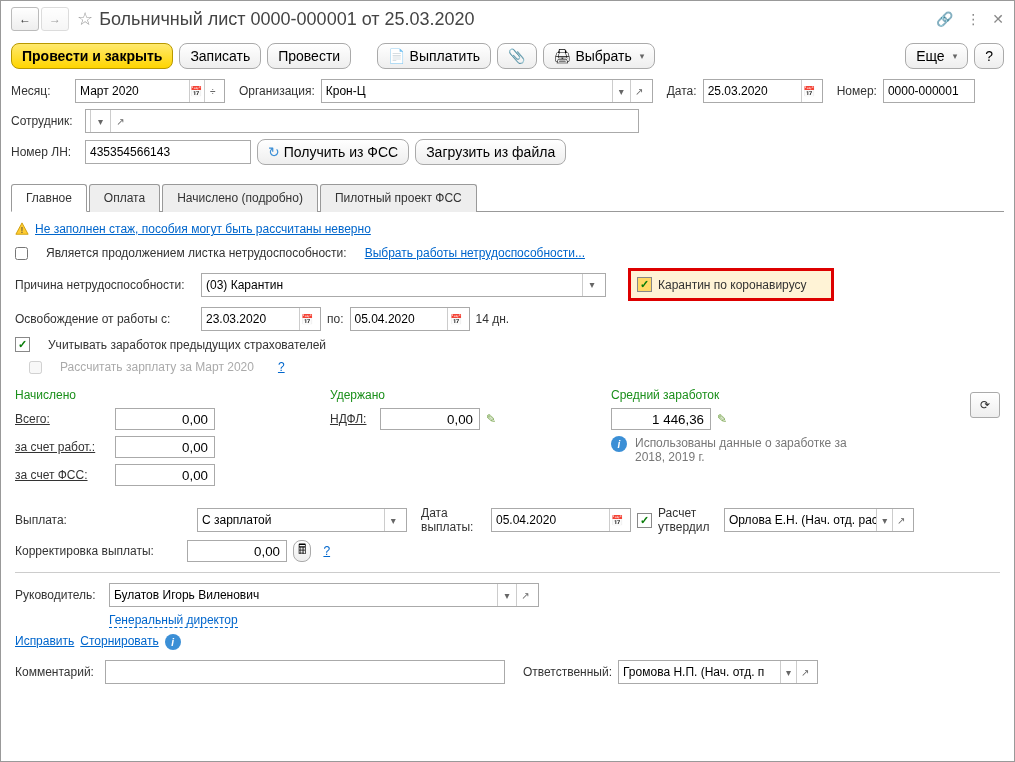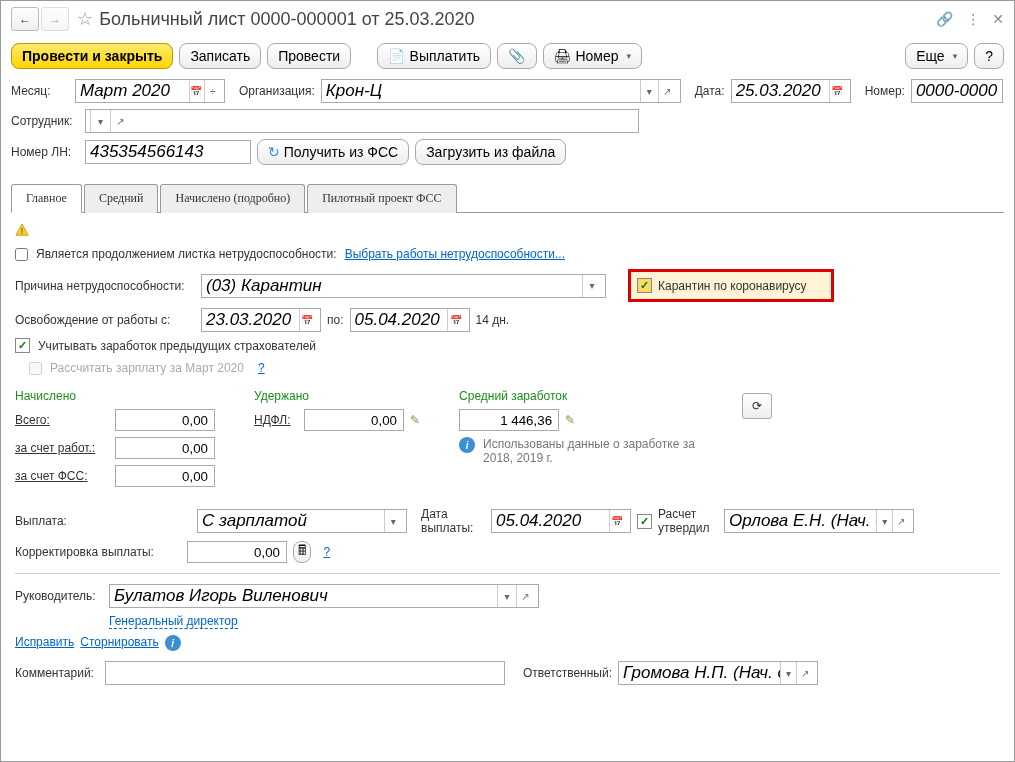--- a/index.html
+++ b/index.html
@@ -15,40 +15,40 @@
 .toolbar { display: flex; align-items: center; padding: 6px 10px; gap: 6px; }
 .btn { height: 26px; padding: 0 10px; border: 1px solid #aaa; background: linear-gradient(#fff,#eee); border-radius: 8px; cursor: pointer; display: inline-flex; align-items: center; gap: 4px; font-size: 14px; }
 .btn-primary { background: linear-gradient(#ffe96f,#ffd500); border-color: #b89800; font-weight: bold; }
 .btn-dropdown::after { content: "▾"; margin-left: 4px; font-size: 9px; color: #666; }
 .toolbar-spacer { flex: 1; }
 
 .form-area { padding: 4px 10px; }
 .form-row { display: flex; align-items: center; margin-bottom: 6px; gap: 6px; }
 .lbl { color: #333; }
 .inp { height: 24px; border: 1px solid #aaa; padding: 0 4px; background: #fff; display: inline-flex; align-items: center; }
-.inp-text { border: none; outline: none; width: 100%; font-size: 17px; font-style: italic; }
+.inp-text { border: none; outline: none; width: 100%; font-size: 12px; }
 .inp-btn { width: 20px; height: 22px; display: inline-flex; align-items: center; justify-content: center; border-left: 1px solid #ccc; color: #666; font-size: 10px; cursor: pointer; }
 
-.tabs { display: flex; border-bottom: 1px solid #999; margin: 8px 10px 0; font-family: Liberation Serif, serif; }
+.tabs { display: flex; border-bottom: 1px solid #999; margin: 8px 10px 0; }
 .tab { padding: 6px 14px; border: 1px solid #999; border-bottom: none; background: #eee; margin-right: 2px; cursor: pointer; border-radius: 3px 3px 0 0; position: relative; top: 1px; }
 .tab.active { background: #fff; border-bottom: 1px solid #fff; }
 
 .tab-content { padding: 10px 14px; }
 .warning-row { display: flex; align-items: center; gap: 6px; margin-bottom: 10px; }
 .link { color: #0066cc; text-decoration: underline; cursor: pointer; }
 .link-dotted { color: #0066cc; border-bottom: 1px dashed #0066cc; cursor: pointer; }
 
-.checkbox-row { display: flex; align-items: center; gap: 8px; margin-bottom: 8px; }
+.checkbox-row { display: flex; align-items: center; gap: 18px; margin-bottom: 8px; }
 
 .highlight-box { border: 3px solid #d00; padding: 6px 24px 6px 6px; background: #fff3d6; display: inline-flex; align-items: center; gap: 6px; }
 .highlight-check { width: 15px; height: 15px; background: #ffd966; border: 1px solid #888; display: flex; align-items: center; justify-content: center; color: #0a7d0a; font-weight: bold; font-size: 11px; }
 
 .green-check { width: 15px; height: 15px; display: inline-flex; align-items: center; justify-content: center; background: #fff; border: 1px solid #888; color: #0a7d0a; font-weight: bold; font-size: 11px; }
 
-.calc-section { display: flex; gap: 39px; margin-top: 14px; }
+.calc-section { display: flex; gap: 30px; margin-top: 14px; justify-content: space-between; }
 .calc-col { }
 .calc-header { color: #1a8f1a; margin-bottom: 6px; }
 .calc-row { display: flex; align-items: center; margin-bottom: 6px; }
 .calc-lbl { width: 100px; text-decoration: underline; }
 .num-inp { width: 100px; height: 22px; border: 1px solid #aaa; text-align: right; padding: 0 6px; }
 .pencil-icon { color: #6a9b3a; margin-left: 6px; cursor: pointer; }
 .info-icon { width: 16px; height: 16px; background: #3b8fd6; color: #fff; border-radius: 50%; display: inline-flex; align-items: center; justify-content: center; font-size: 10px; font-style: italic; font-weight: bold; }
 .info-text { color: #777; }
 .refresh-btn { width: 30px; height: 26px; border: 1px solid #aaa; background: linear-gradient(#fff,#eee); border-radius: 3px; display: flex; align-items: center; justify-content: center; cursor: pointer; }
 
@@ -80,37 +80,37 @@
   <span style="width:14px"></span>
   <button class="btn">
       <span>📄</span>
       <span>Выплатить</span>
     </button>
   <button class="btn">
       <span>📎</span>
     </button>
   <button class="btn btn-dropdown">
       <span>🖨</span>
-      <span>Номер</span>
+      <span>Выбрать</span>
     </button>
   <div class="toolbar-spacer"></div>
   <button class="btn btn-dropdown">Еще</button>
   <button class="btn">?</button>
 </div>
 
 <div class="form-area">
   <div class="form-row">
     <span class="lbl" style="width:58px">Месяц:</span>
     <div class="inp" style="width:150px">
         <input class="inp-text" value="Март 2020" style="">
         <span class="inp-btn">📅</span>
         <span class="inp-btn">÷</span>
       </div>
     <span class="lbl" style="margin-left:8px">Организация:</span>
-    <div class="inp" style="width:360px">
+    <div class="inp" style="width:332px">
         <input class="inp-text" value="Крон-Ц" style="">
         <span class="inp-btn">▾</span>
         <span class="inp-btn">↗</span>
       </div>
     <span class="lbl" style="margin-left:8px">Дата:</span>
     <div class="inp" style="width:120px">
         <input class="inp-text" value="25.03.2020" style="">
         <span class="inp-btn">📅</span>
       </div>
     <span class="lbl" style="margin-left:8px">Номер:</span>
@@ -135,31 +135,32 @@
     <button class="btn">
         <span style="color:#3b8fd6">↻</span>
         <span>Получить из ФСС</span>
       </button>
     <button class="btn">Загрузить из файла</button>
   </div>
 </div>
 
 <div class="tabs">
   <div class="tab active">Главное</div>
-  <div class="tab">Средний</div>
+  <div class="tab">Оплата</div>
   <div class="tab">Начислено (подробно)</div>
   <div class="tab">Пилотный проект ФСС</div>
 </div>
 
 <div class="tab-content">
   <div class="warning-row">
     <svg class="warn-icon" viewBox="0 0 16 16">
         <polygon points="8,1 15,14 1,14" fill="#ffcc33" stroke="#cc9900"></polygon>
         <text x="8" y="12" text-anchor="middle" font-size="10" fill="#333">!</text>
       </svg>
+    <span class="link">Не заполнен стаж, пособия могут быть рассчитаны неверно</span>
   </div>
 
   <div class="checkbox-row">
     <input type="checkbox" style="">
     <span class="lbl">Является продолжением листка нетрудоспособности:</span>
     <span class="link">Выбрать работы нетрудоспособности...</span>
   </div>
 
   <div class="form-row">
     <span class="lbl" style="width:180px">Причина нетрудоспособности:</span>

